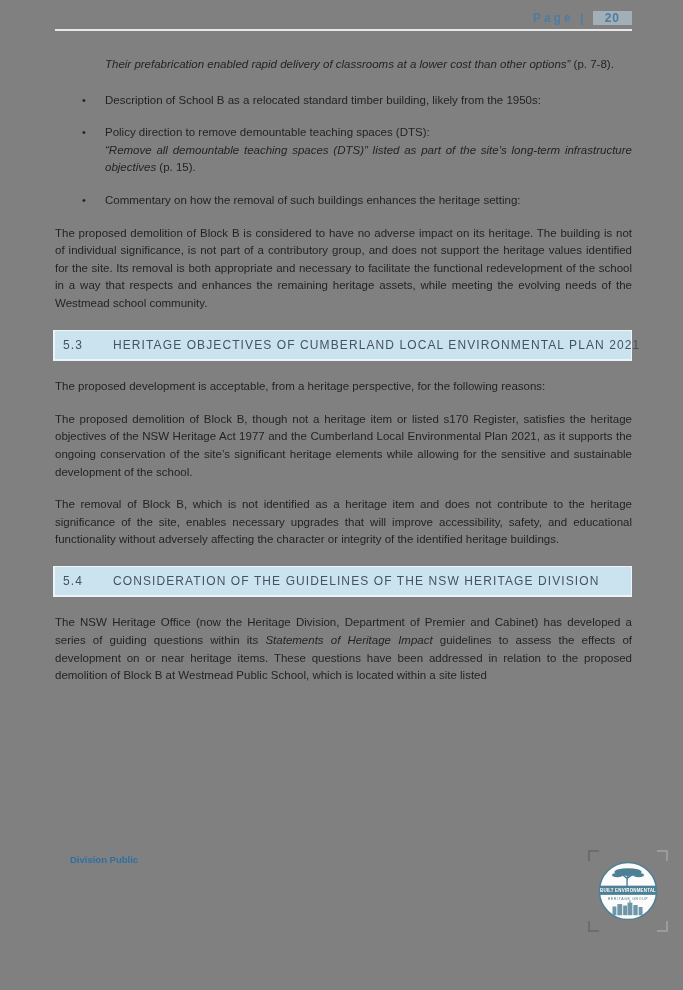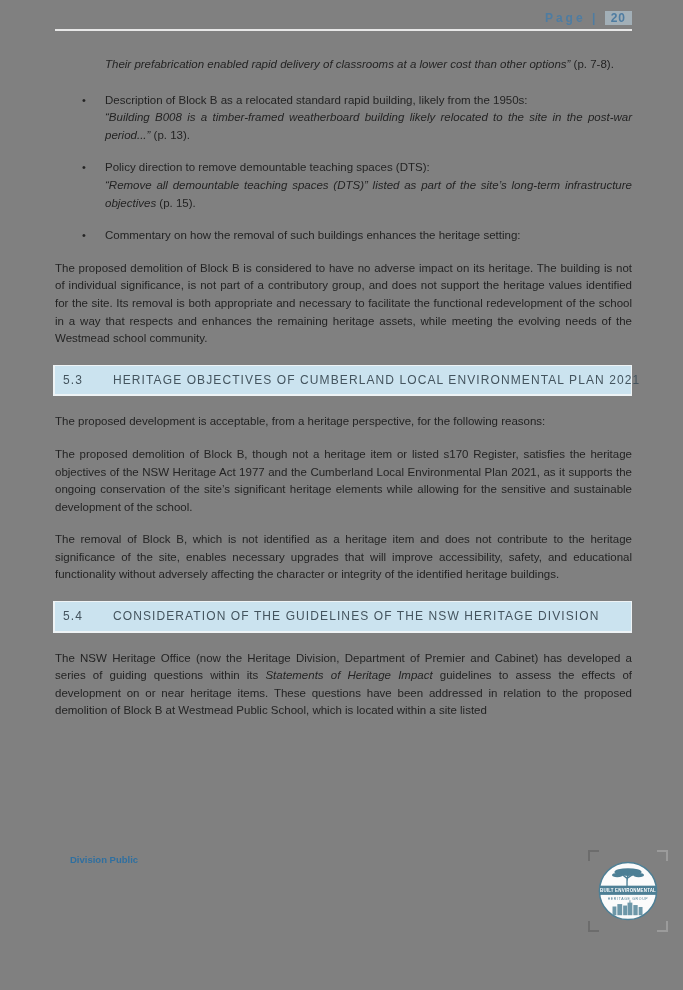--- a/index.html
+++ b/index.html
@@ -12,21 +12,21 @@
   }
   .page{position:absolute;inset:0;}
   
   .page-header{
     position:absolute;top:11px;right:51px;
     font-size:12px;font-weight:bold;color:#4e7ca1;
     letter-spacing:3px;white-space:nowrap;
   }
   .page-header .pg-num{
     background:rgba(190,214,228,0.55);
-    padding:0 6px;letter-spacing:1px;
+    padding:0 12px;letter-spacing:1px;
   }
   .header-rule{
     position:absolute;top:29px;left:55px;width:577px;height:2px;
     background:#e7e7e7;
   }
   
   .content{
     position:absolute;top:56px;left:55px;width:577px;
     font-size:11.5px;line-height:17.6px;color:#232323;
   }
@@ -78,25 +78,21 @@
   <div class="content">
 
     <div class="quote-block">
       <span class="it">Their prefabrication enabled rapid delivery of classrooms at a lower cost than other options”</span>
       <span>(p. 7-8).</span>
     </div>
 
     <ul class="bullets">
       <li>
         <span class="bullet-dot">•</span>
-        <div class="lead">Description of Block B as a relocated standard rapid building, likely from the 1950s:</div>
-        <div class="q">
-          <span class="it">“Building B008 is a timber-framed weatherboard building likely relocated to the site in the post-war period...”</span>
-          <span>(p. 13).</span>
-        </div>
+        <div class="lead">Description of School B as a relocated standard timber building, likely from the 1950s:</div>
       </li>
       <li>
         <span class="bullet-dot">•</span>
         <div class="lead">Policy direction to remove demountable teaching spaces (DTS):</div>
         <div class="q">
           <span class="it">“Remove all demountable teaching spaces (DTS)” listed as part of the site’s long-term infrastructure objectives</span>
           <span>(p. 15).</span>
         </div>
       </li>
       <li>

